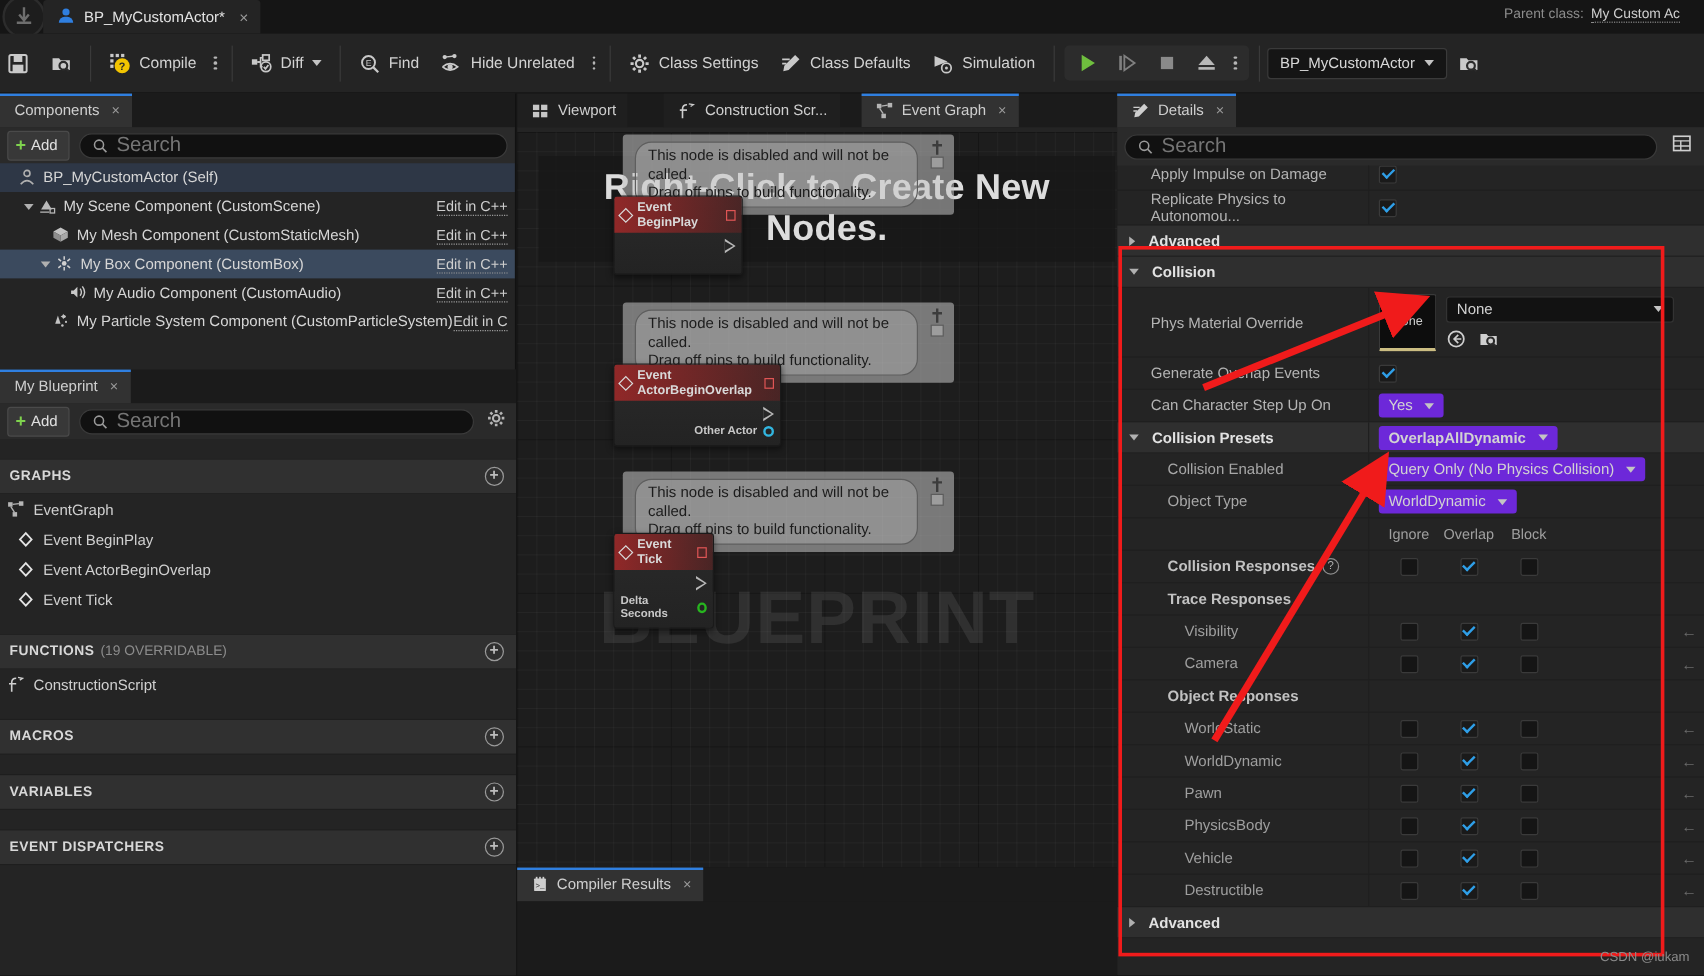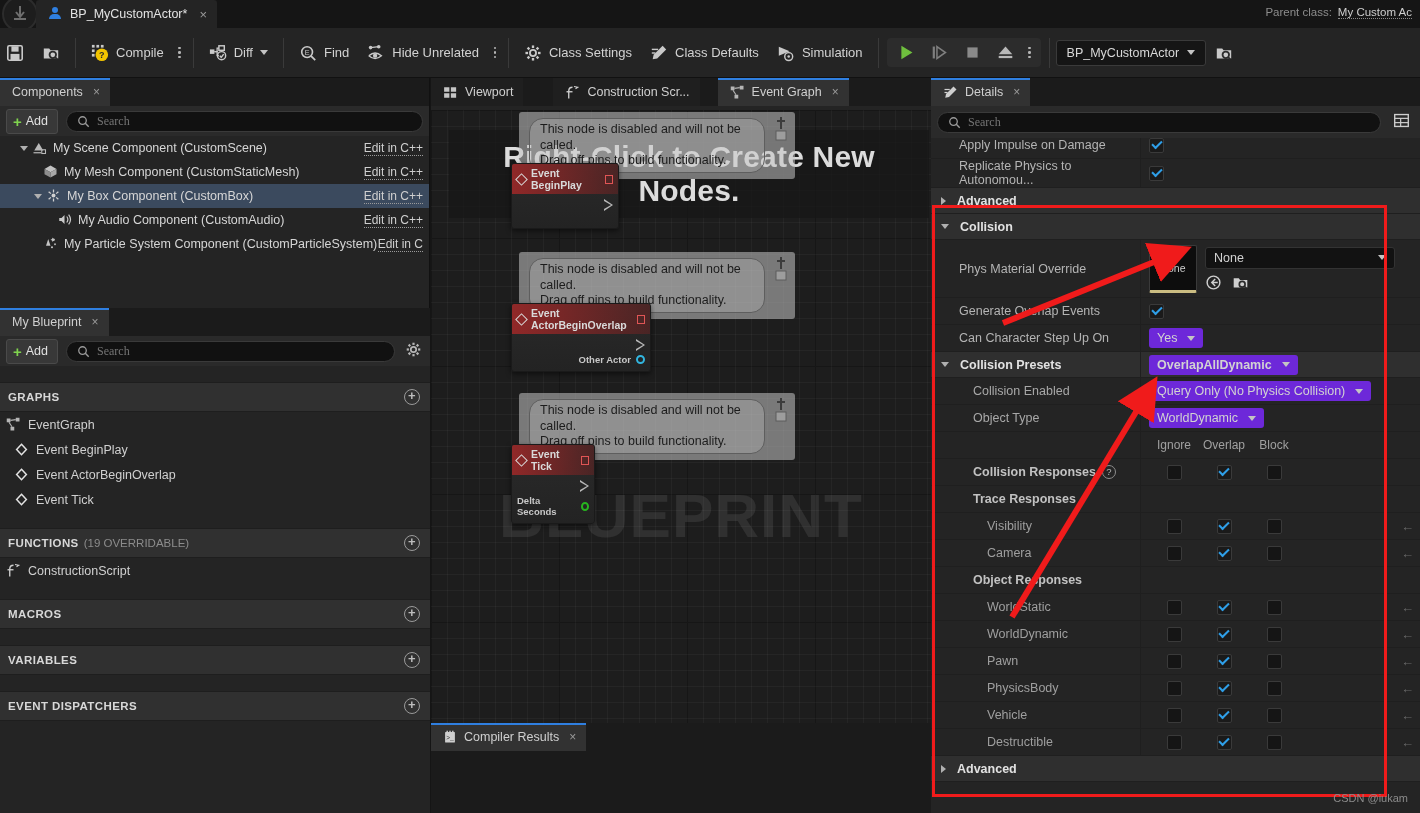--- a/index.html
+++ b/index.html
@@ -39,21 +39,21 @@
     width: 6px; height: 6px; border-radius: 50%; background: #2f7fe0;
   }
   .doc-tab .bp-icon::after {
     content: ""; position: absolute; left: 1px; top: 7px;
     width: 12px; height: 5px; border-radius: 6px 6px 0 0; background: #2f7fe0;
   }
   .doc-tab .tab-label { font-size: 12.5px; color: #e3e3e3; }
   .doc-tab .tab-x { font-size: 13px; color: #9a9a9a; margin-left: 4px; cursor: pointer; }
 
   .parent-class {
-    position: absolute; right: 8px; top: 6px;
+    position: absolute; right: 20px; top: 6px;
     font-size: 11.5px; color: #8d8d8d;
     display: flex; gap: 6px; align-items: baseline;
   }
   .parent-class .pc-link {
     color: #cfcfcf; border-bottom: 1px dotted #8a8a8a;
   }
 
   
   .toolbar {
     position: absolute; left: 0; top: 28px; width: 1420px; height: 50px;
@@ -116,21 +116,21 @@
     padding: 4px 9px 4px 6px; font-size: 12.5px; color: #e0e0e0; cursor: pointer;
   }
   .add-btn .plus { color: #7fd34e; font-size: 15px; line-height: 1; font-weight: bold; }
   .search-box {
     flex: 1; display: flex; align-items: center; gap: 7px;
     background: #111; border: 1px solid #3a3a3a; border-radius: 12px;
     padding: 3px 10px; height: 21px;
   }
   .search-box input {
     flex: 1; background: transparent; border: none; outline: none;
-    color: #d946ef; font-size: 12px; font-family: Liberation Serif, serif;
+    color: #d946ef; font-size: 17px; font-family: Liberation Sans, sans-serif;
   }
   .search-box input::placeholder { color: #757575; }
   .gear-btn { cursor: pointer; padding: 2px; }
 
   .comp-list { font-size: 12.5px; }
   .comp-row {
     display: flex; align-items: center; height: 24px;
     padding-left: 6px; cursor: pointer; position: relative;
   }
   .comp-row.sel { background: #3b4a5e; }
@@ -569,20 +569,28 @@
         </div>
         <div class="search-box">
           <svg width="13" height="13" viewBox="0 0 20 20">
             <circle cx="8.5" cy="8.5" r="5.8" fill="none" stroke="#9a9a9a" stroke-width="2"></circle>
             <line x1="12.8" y1="12.8" x2="18" y2="18" stroke="#9a9a9a" stroke-width="2.2"></line>
           </svg>
           <input type="text" placeholder="Search" style="">
         </div>
       </div>
       <div class="comp-list" id="comp-list">
+          <div class="comp-row root" style="padding-left: 6px;">
+            <span class="tri blank"></span>
+            <span class="cicon"><svg xmlns="http://www.w3.org/2000/svg" viewBox="0 0 20 20" width="15" height="15">
+                <circle cx="10" cy="6" r="3.3" fill="none" stroke="#b0b0b0" stroke-width="1.8"></circle>
+                <path d="M3 18 q7-8 14 0" fill="none" stroke="#b0b0b0" stroke-width="1.8"></path>
+              </svg></span>
+            <span class="comp-name">BP_MyCustomActor (Self)</span>
+          </div>
           <div class="comp-row" style="padding-left: 20px;">
             <span class="tri open"></span>
             <span class="cicon"><svg xmlns="http://www.w3.org/2000/svg" viewBox="0 0 20 20" width="15" height="15">
                 <path d="M3 14 L9 4 L15 14 Z" fill="#b9b9b9"></path>
                 <rect x="13" y="13" width="5" height="5" fill="none" stroke="#b9b9b9" stroke-width="1.4"></rect>
                 <line x1="2" y1="17" x2="12" y2="17" stroke="#b9b9b9" stroke-width="1.6"></line>
               </svg></span>
             <span class="comp-name">My Scene Component (CustomScene)</span>
             <span class="comp-edit">Edit in C++</span>
           </div>

